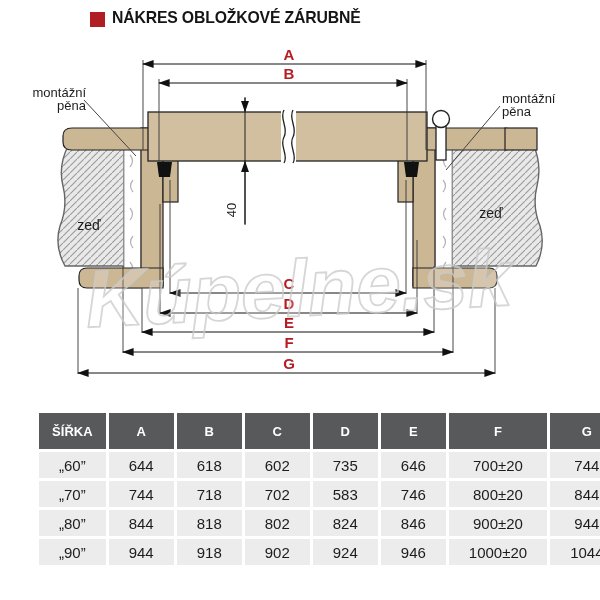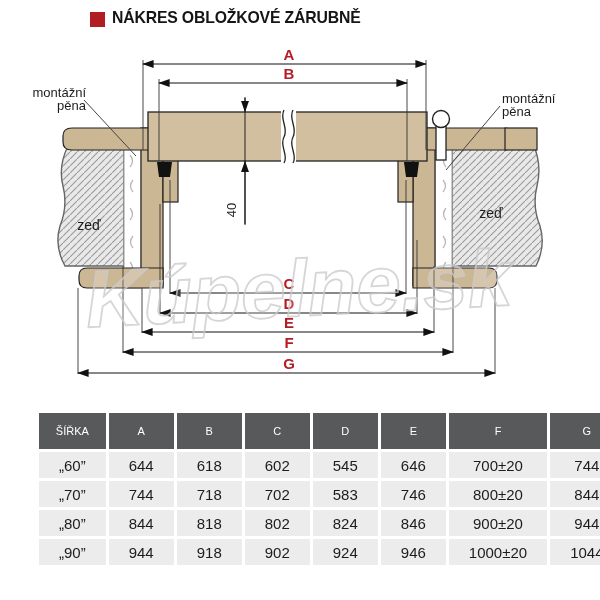--- a/index.html
+++ b/index.html
@@ -11,21 +11,21 @@
   #page-title{position:absolute;left:112px;top:8px;font-size:17px;font-weight:bold;color:#151515;
               letter-spacing:-0.2px;transform:scaleX(.93);transform-origin:left center;white-space:nowrap;}
   
   #diagram{position:absolute;left:0;top:40px;}
   svg text{font-family:"Liberation Sans",sans-serif;}
   .dimletter{font-size:15px;font-weight:bold;fill:#b71c25;}
   .smalllabel{font-size:13px;fill:#1d1d1d;}
   .walllabel{font-size:14px;fill:#1d1d1d;}
   
   #size-table{position:absolute;left:36px;top:410px;border-collapse:separate;border-spacing:3px;}
-  #size-table th{background:#58595b;color:#fff;font-size:11px;font-weight:normal;height:36px;
+  #size-table th{background:#58595b;color:#fff;font-size:13px;font-weight:bold;height:36px;
                  text-align:center;vertical-align:middle;padding:0 4px;}
   #size-table td{background:#ececec;color:#1c1c1c;font-size:15px;height:26px;
                  text-align:center;vertical-align:middle;padding:0 20px;}
   #size-table th:nth-child(1),#size-table td:nth-child(1){width:88px;}
   #size-table th:nth-child(n+2),#size-table td:nth-child(n+2){width:52px;}
   #size-table th:nth-child(7),#size-table td:nth-child(7){width:74px;}
   #size-table th:nth-child(8),#size-table td:nth-child(8){width:64px;}
 </style>
 </head>
 <body>
@@ -146,21 +146,21 @@
         <th>F</th>
         <th>G</th>
       </tr>
     </thead>
     <tbody>
       <tr>
         <td>„60”</td>
         <td>644</td>
         <td>618</td>
         <td>602</td>
-        <td>545</td>
+        <td>735</td>
         <td>646</td>
         <td>700±20</td>
         <td>744</td>
       </tr>
       <tr>
         <td>„70”</td>
         <td>744</td>
         <td>718</td>
         <td>702</td>
         <td>583</td>

